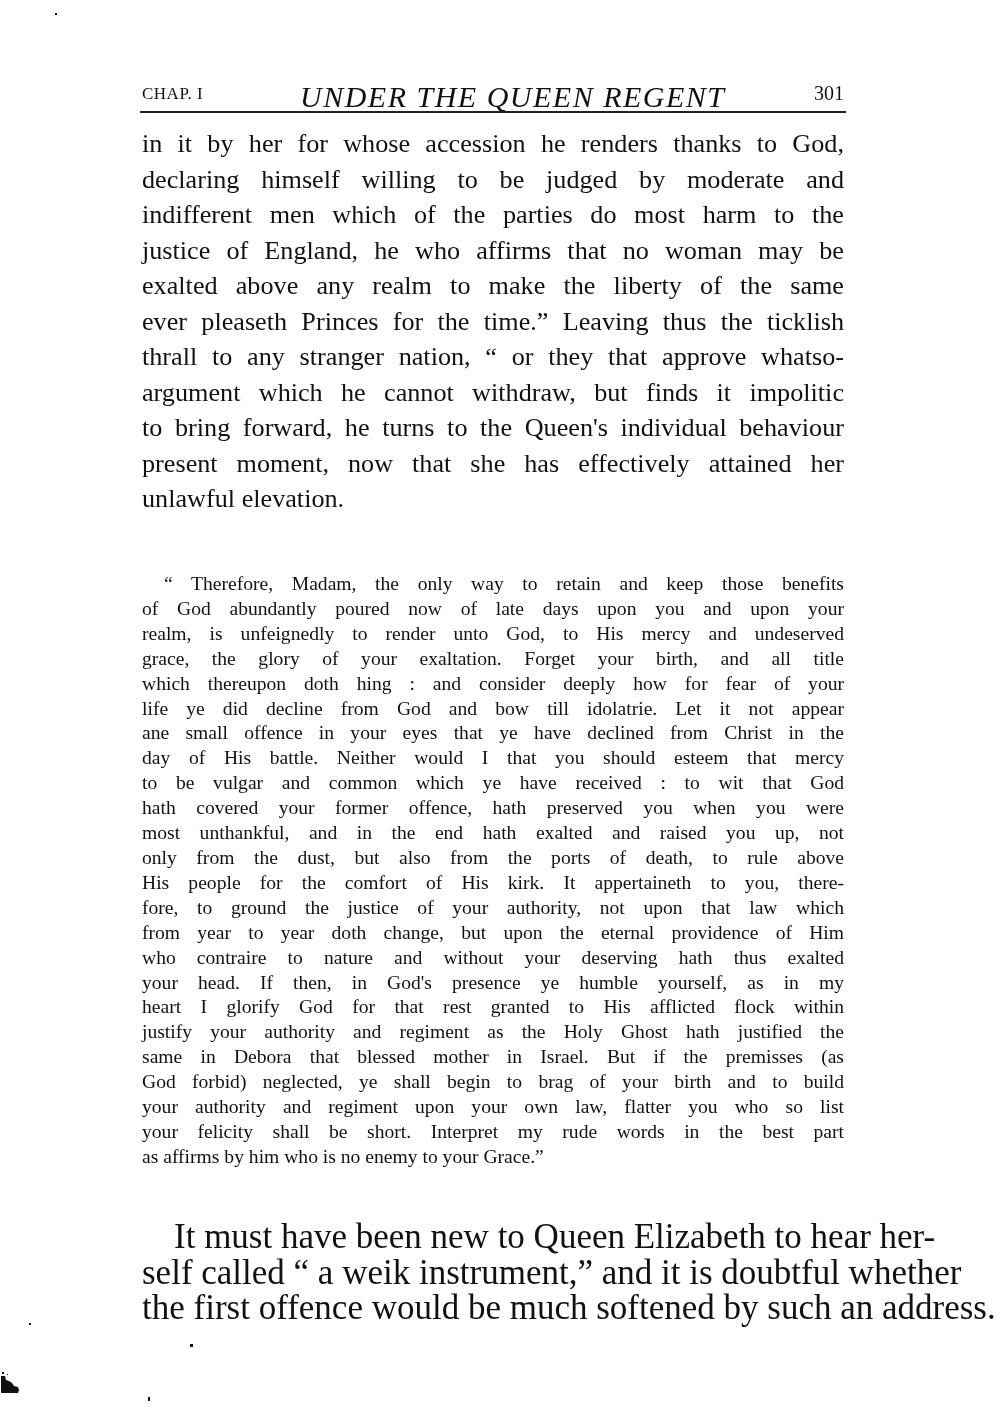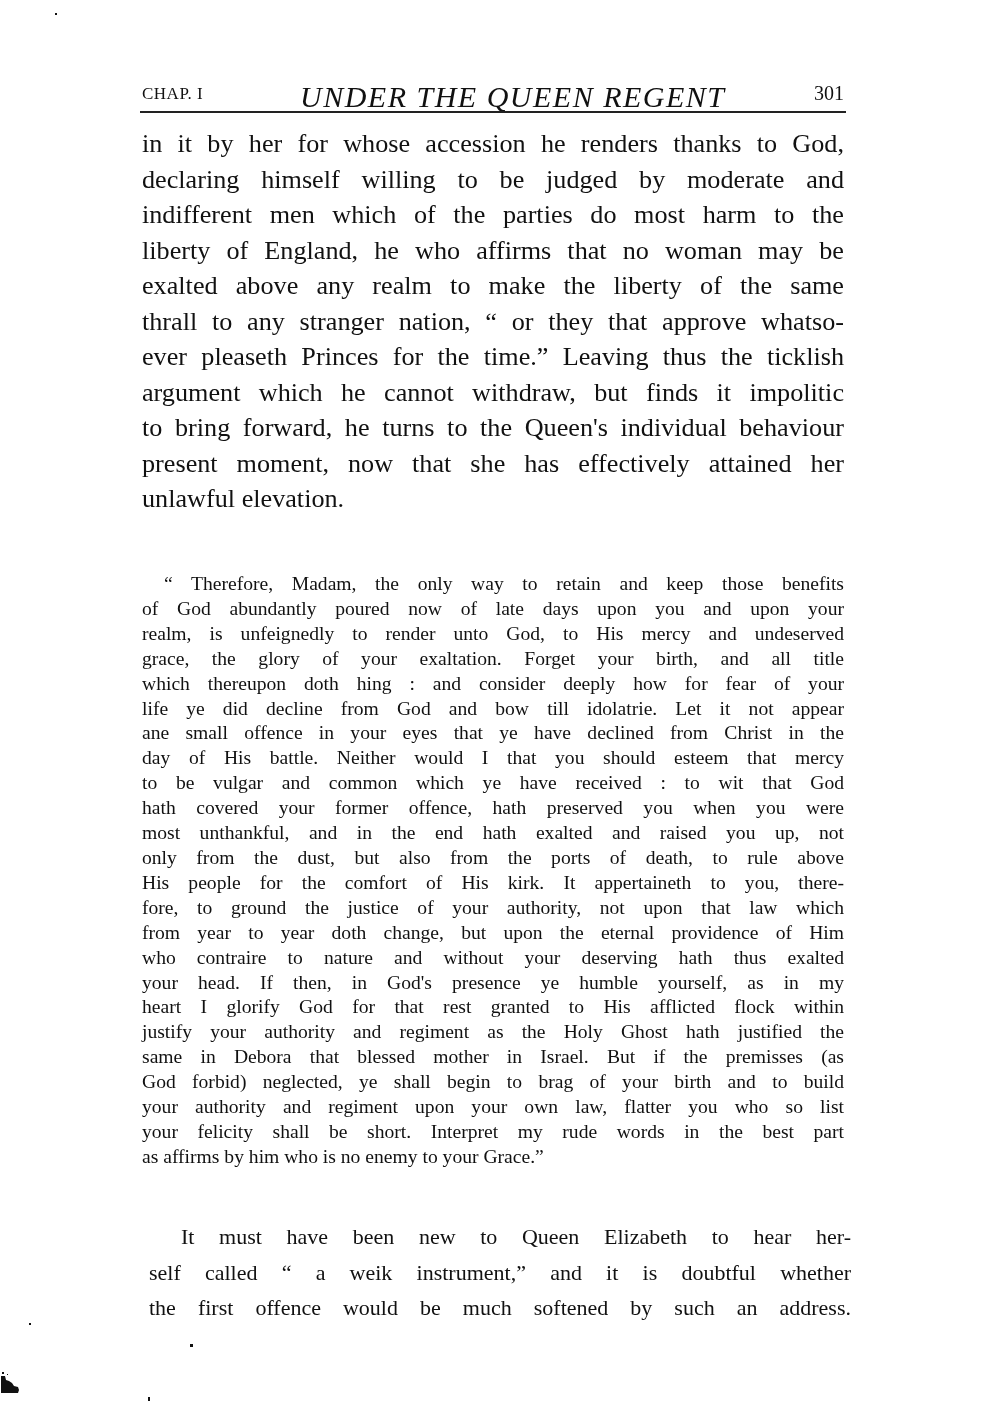--- a/index.html
+++ b/index.html
@@ -85,23 +85,22 @@
     line-height: 24.9px;
   }
   .extract .first {
     text-indent: 22px;
   }
   .closing {
     position: absolute;
     top: 1219px;
     left: 0;
     width: 702px;
-    font-size: 22px;
+    font-size: 35px;
     line-height: 35.5px;
-    margin-left: 7px;
   }
   .closing .first {
     text-indent: 32px;
   }
   .speck {
     position: absolute;
     background: #111;
   }
   .corner-mark {
     position: absolute;
@@ -120,24 +119,24 @@
     <span class="rh-chap">CHAP. I</span>
     <span class="rh-title">UNDER THE QUEEN REGENT</span>
     <span class="rh-page">301</span>
   </div>
   <div class="rule"></div>
 
   <div class="body-text">
     <span class="line">in it by her for whose accession he renders thanks to God,</span>
     <span class="line">declaring himself willing to be judged by moderate and</span>
     <span class="line">indifferent men which of the parties do most harm to the</span>
-    <span class="line">liberty of England, he who affirms that no woman may be</span>
+    <span class="line">justice of England, he who affirms that no woman may be</span>
     <span class="line">exalted above any realm to make the liberty of the same</span>
+    <span class="line">ever pleaseth Princes for the time.”  Leaving thus the ticklish</span>
     <span class="line">thrall to any stranger nation, “ or they that approve whatso-</span>
-    <span class="line">ever pleaseth Princes for the time.”  Leaving thus the ticklish</span>
     <span class="line">argument which he cannot withdraw, but finds it impolitic</span>
     <span class="line">to bring forward, he turns to the Queen's individual behaviour</span>
     <span class="line">present moment, now that she has effectively attained her</span>
     <span class="line last">unlawful elevation.</span>
   </div>
 
   <div class="extract">
     <span class="line first">“ Therefore, Madam, the only way to retain and keep those benefits</span>
     <span class="line">of God abundantly poured now of late days upon you and upon your</span>
     <span class="line">realm, is unfeignedly to render unto God, to His mercy and undeserved</span>

